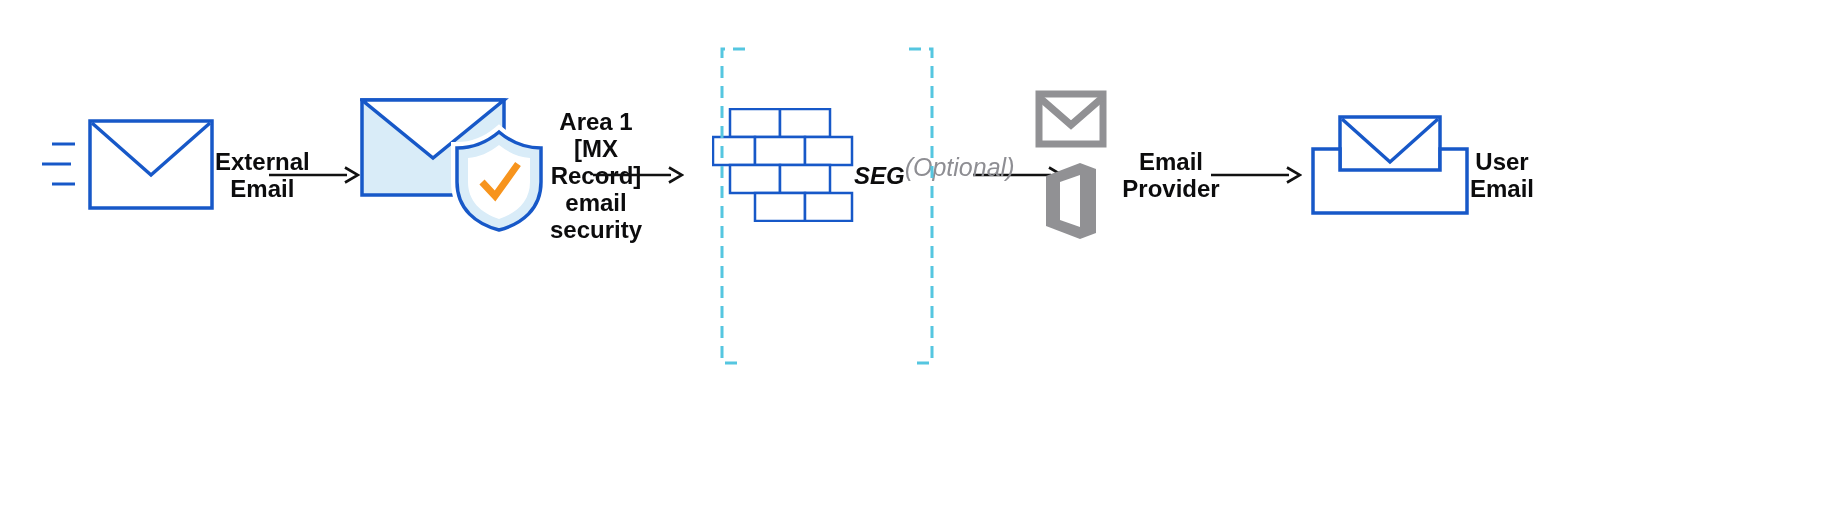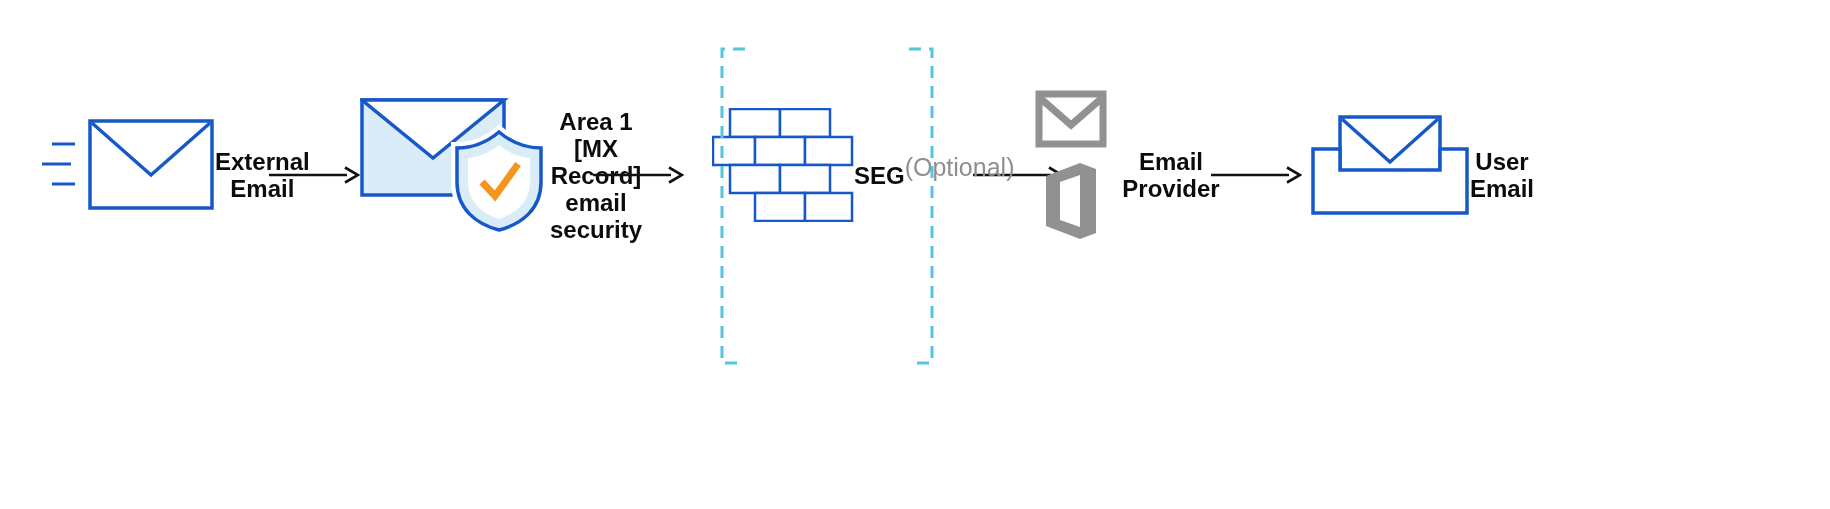--- a/index.html
+++ b/index.html
@@ -11,21 +11,21 @@
     position:relative; width:1830px; height:509px; background:var(--background);
     font-family:"Liberation Sans", sans-serif; overflow:hidden;
   }
   .node{position:absolute; top:85px; display:flex; align-items:center;}
   .icon-area{height:160px; display:flex; align-items:center; justify-content:center;}
   .label{margin-top:20px; font-size:24px; font-weight:bold; color:#0c0c0d; text-align:center; line-height:27px;}
   .sublabel{margin-top:4px; font-size:25px; font-weight:normal; color:var(--gray-text); text-align:center;}
   .arrow{position:absolute; top:164px;}
   .bracket{position:absolute; top:-38px; left:50%; transform:translateX(-50%);}
   .provider-icons{display:flex; flex-direction:column; align-items:center; gap:14px;}
-  .seg-node{z-index:1;}
+  .seg-node{z-index:1;font-style:italic;}
   
   .st-blue{stroke:var(--blue);}
   .st-orange{stroke:var(--orange);}
   .st-cyan{stroke:var(--cyan);}
   .st-gray{stroke:var(--gray-icon);}
   .st-arrow{stroke:var(--arrow);}
   .f-lblue{fill:var(--light-blue);}
   .f-gray{fill:var(--gray-icon);}
   .f-white{fill:#ffffff;}
   .f-none{fill:none;}

